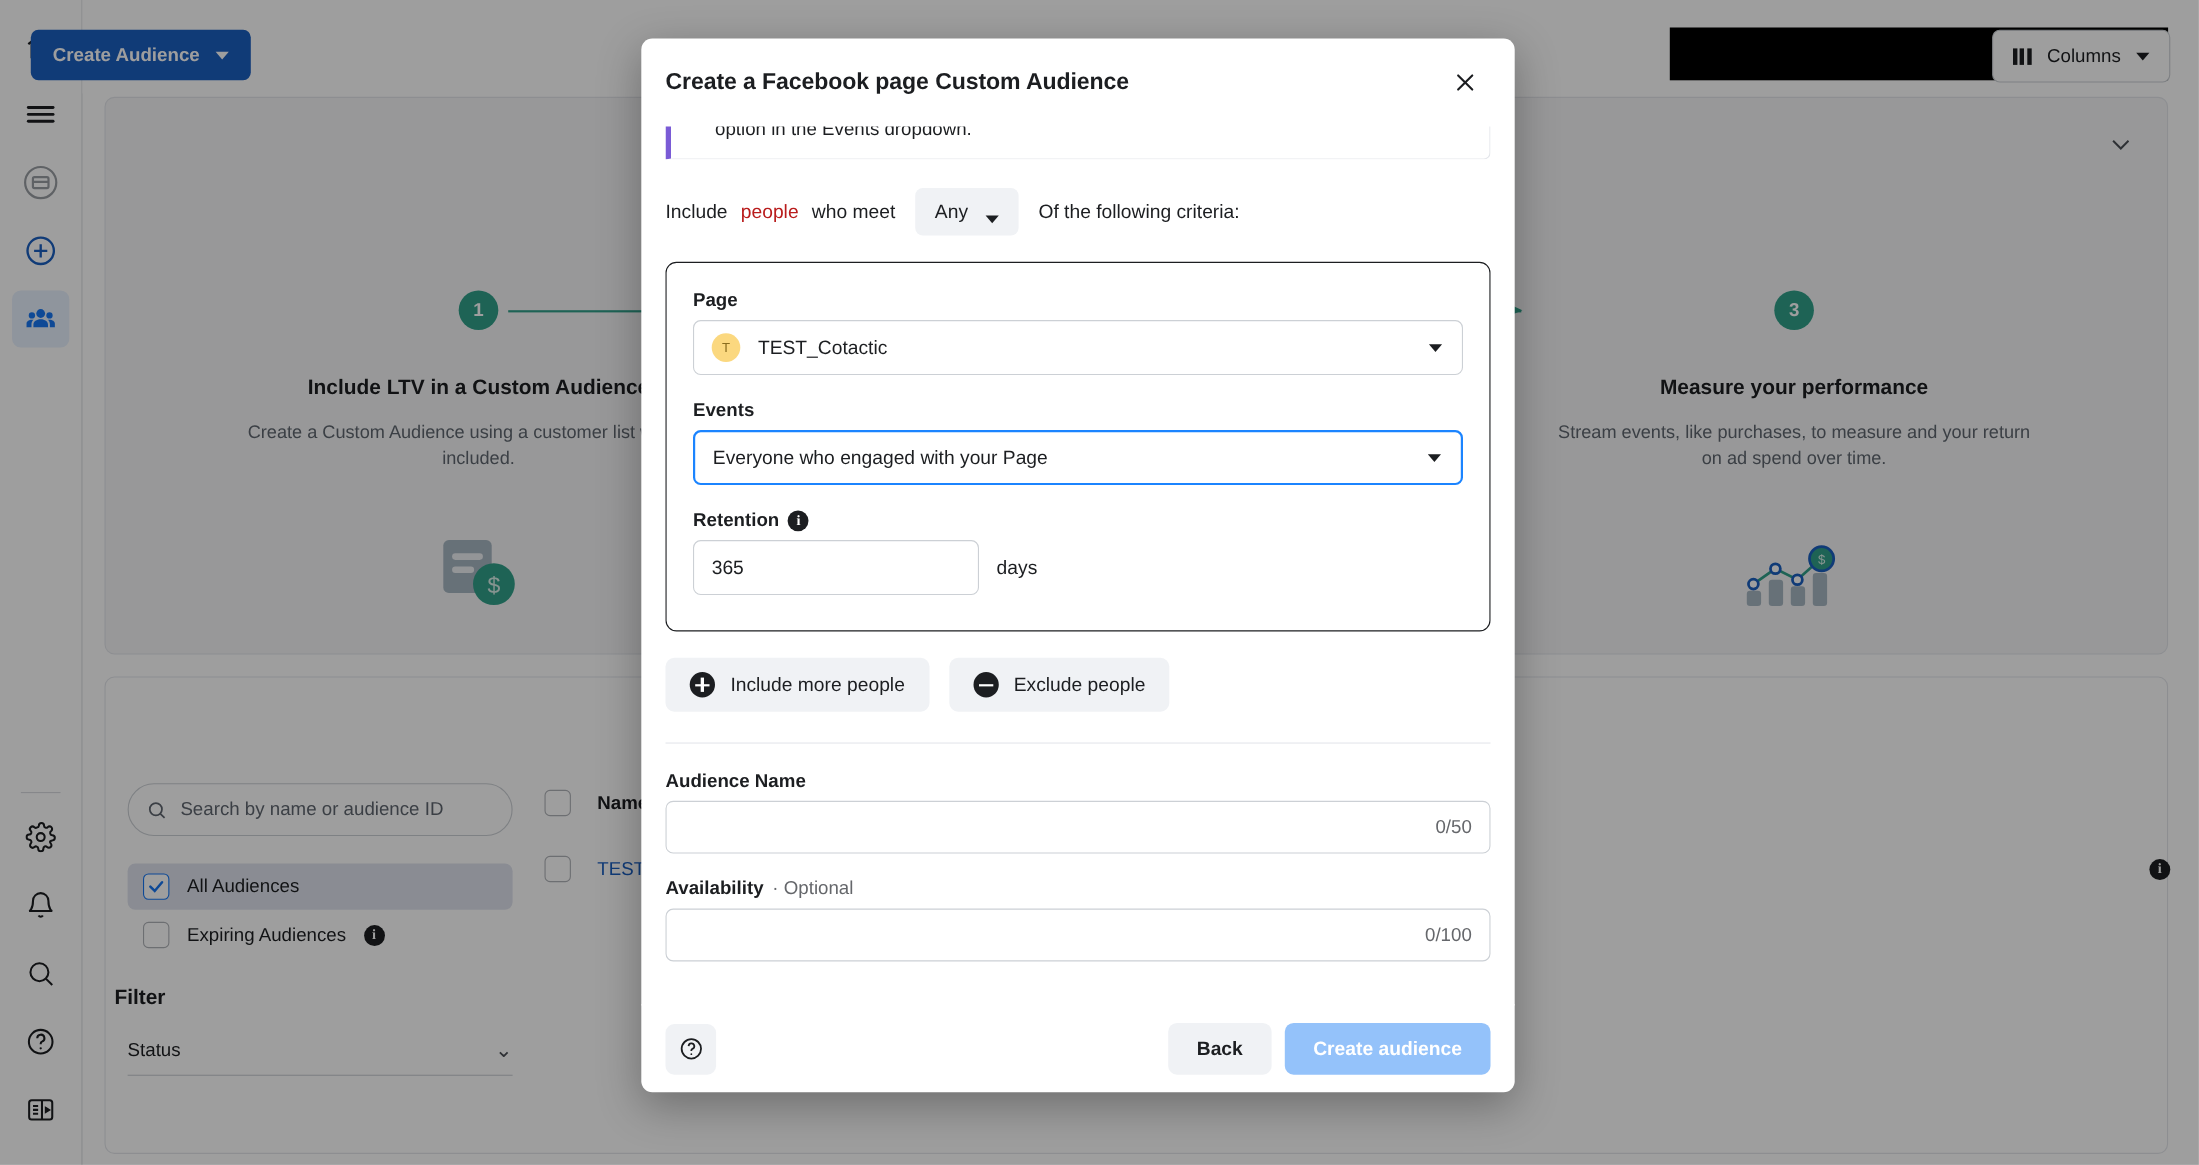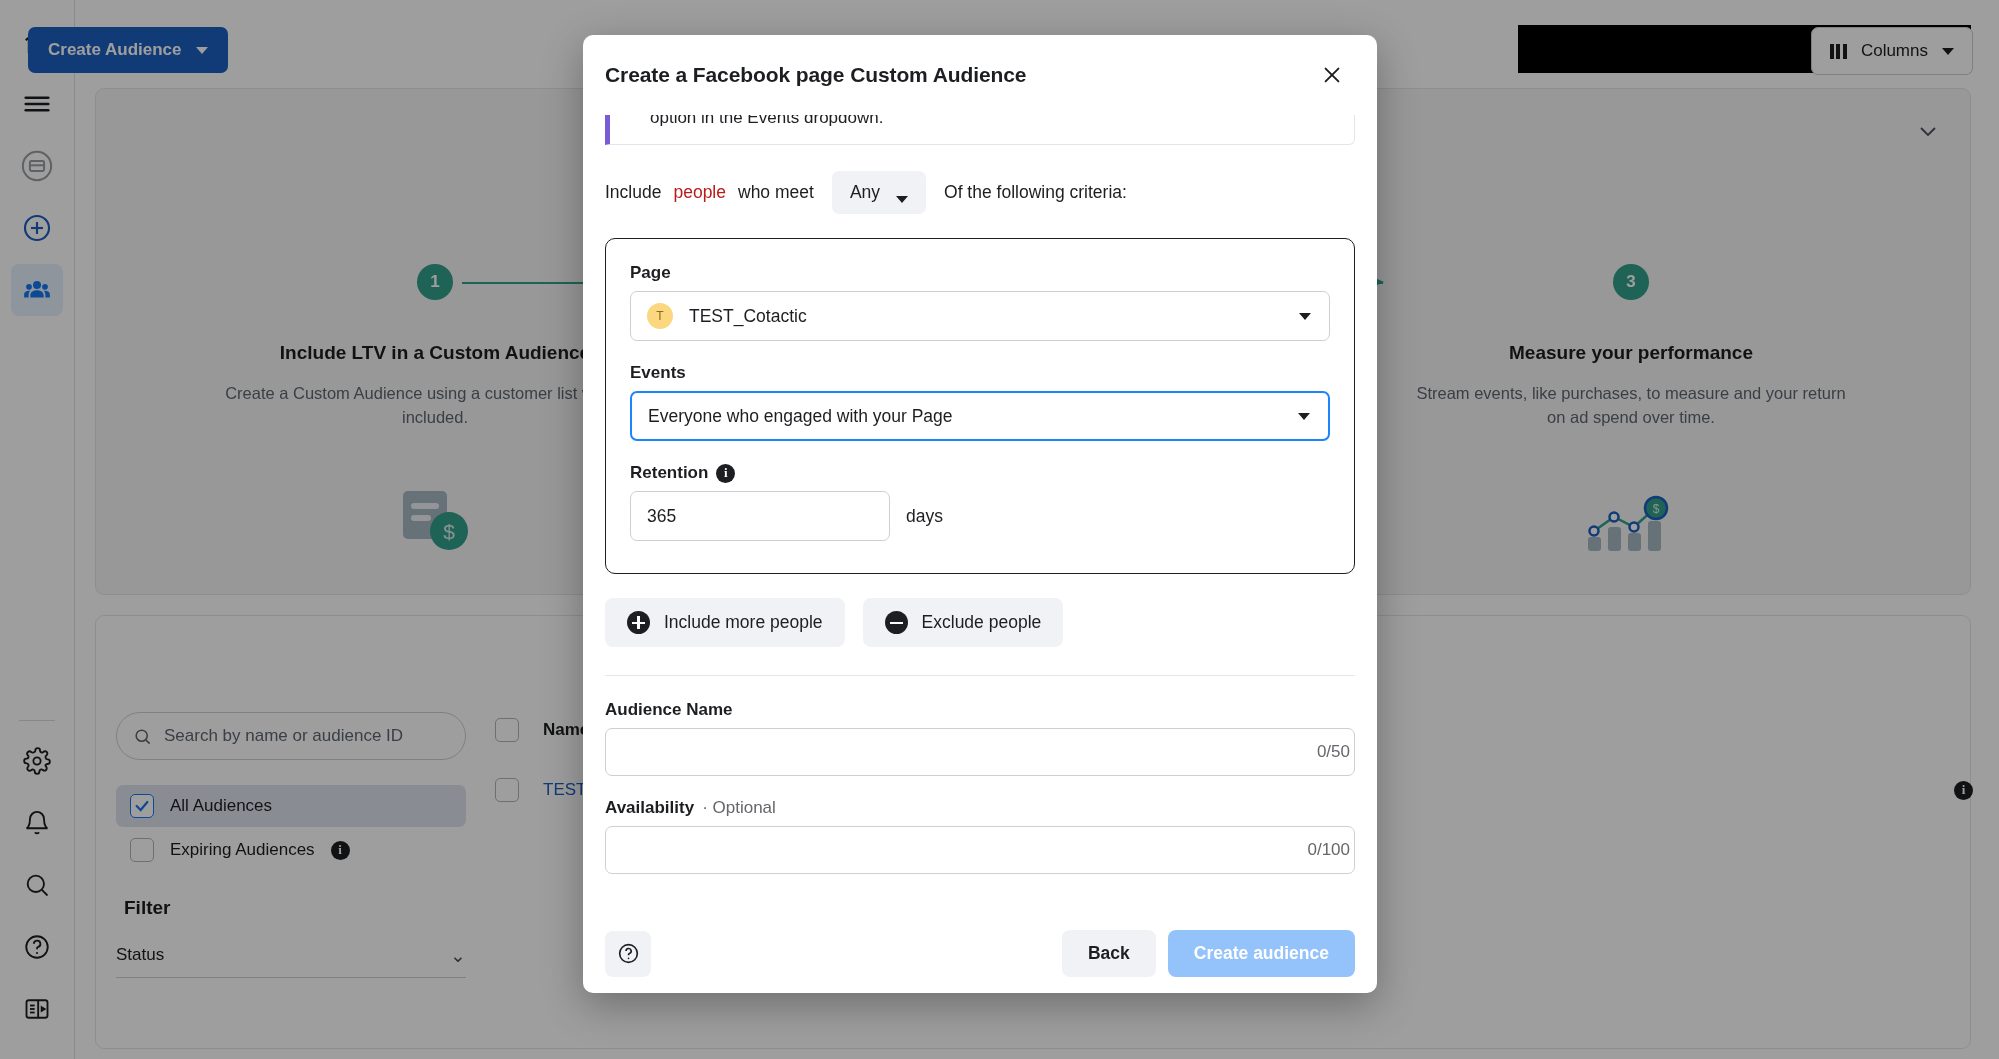--- a/index.html
+++ b/index.html
@@ -142,21 +142,21 @@
     font-size: 17px; color: #1c1e21;
   }
   .filter-row.r1 { top: 785px; background: #dfe3ee; }
   .filter-row.r2 { top: 829px; }
   .cbox {
     width: 24px; height: 24px; border: 1px solid #b0b3b8; border-radius: 5px;
     background: #ffffff; display: flex; align-items: center; justify-content: center;
   }
   .cbox.checked { border-color: #1877f2; }
   .filter-head {
-    position: absolute; left: 124px; top: 897px;
+    position: absolute; left: 104px; top: 897px;
     font-size: 19px; font-weight: bold; color: #1c1e21;
   }
   .status-select {
     position: absolute; left: 116px; top: 945px; width: 350px;
     padding-bottom: 12px; border-bottom: 1px solid #ccd0d5;
     display: flex; align-items: center; justify-content: space-between;
     font-size: 17px; color: #1c1e21;
   }
   .chev { color: #4b4f56; font-size: 19px; line-height: 1; }
 
@@ -266,21 +266,21 @@
   }
   .glyph-circ.plus::after {
     content: ""; position: absolute; left: 10.2px; top: 5px;
     width: 2.6px; height: 13px; background: #fff;
   }
   .divider { height: 1px; background: #e4e6eb; margin: 28px 0 0; }
 
   .txt-input {
     height: 48px; border: 1px solid #ccd0d5; border-radius: 7px;
     display: flex; align-items: center; justify-content: flex-end;
-    padding: 0 4px; background: #fff;
+    padding: 0 16px; background: #fff;
   }
   .counter { font-size: 17px; color: #65676b; }
   .sub-opt { color: #65676b; font-weight: normal; }
 
   .modal-foot {
     flex: 0 0 80px; height: 80px;
     display: flex; align-items: center;
     padding: 0 22px; gap: 12px;
     border-top: 1px solid #ffffff;
   }

